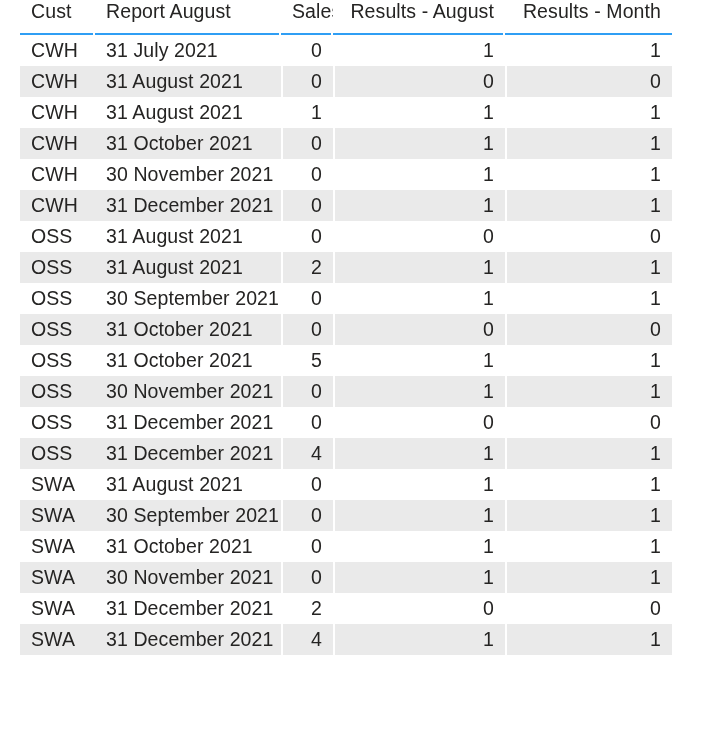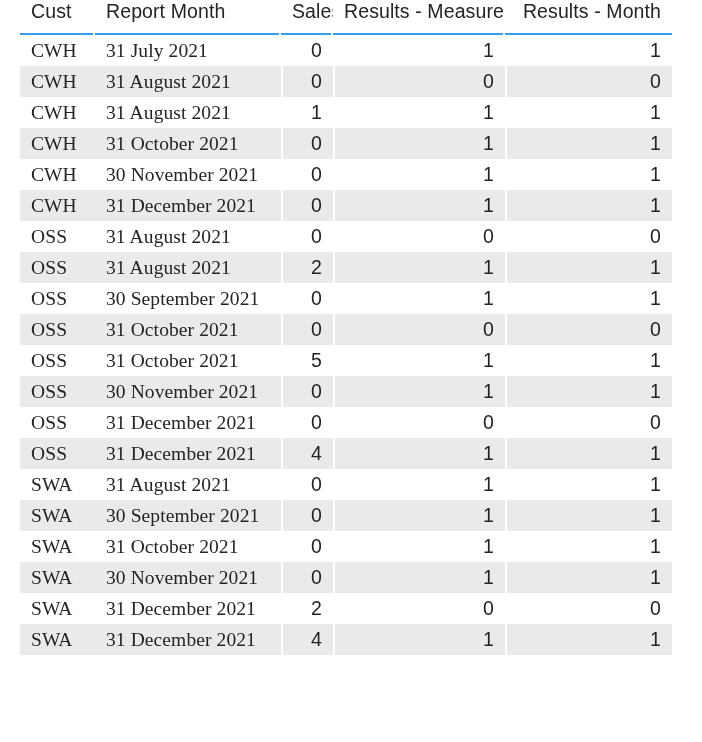--- a/index.html
+++ b/index.html
@@ -88,21 +88,21 @@
     vertical-align: middle;
     letter-spacing: 0.1px;
   }
   tbody td .cell {
     display: block;
     padding-left: 11px;
     padding-right: 11px;
     line-height: 31px;
   }
   tbody td.num .cell { text-align: right; }
-  tbody td.txt .cell { text-align: left; font-family: Liberation Serif, serif; }
+  tbody td.txt .cell { text-align: left; }
 
   tbody tr.band td {
     background: #eaeaea;
   }
 
   
   tbody tr.band td { position: relative; }
   tbody tr.band td.sep::before {
     content: "";
     position: absolute;
@@ -124,27 +124,27 @@
       <col class="c-sales">
       <col class="c-measure">
       <col class="c-column">
     </colgroup>
     <thead>
       <tr>
         <th class="txt">
           <span class="hcell">Cust</span>
         </th>
         <th class="txt">
-          <span class="hcell">Report Month</span>
+          <span class="hcell">Report August</span>
         </th>
         <th class="num">
           <span class="hcell">Sales</span>
         </th>
         <th class="num">
-          <span class="hcell">Results - Measure</span>
+          <span class="hcell">Results - August</span>
         </th>
         <th class="num last">
           <span class="hcell">Results - Month</span>
         </th>
       </tr>
     </thead>
     <tbody id="tbody">
         <tr>
           <td class="txt">
             <span class="cell">CWH</span>

